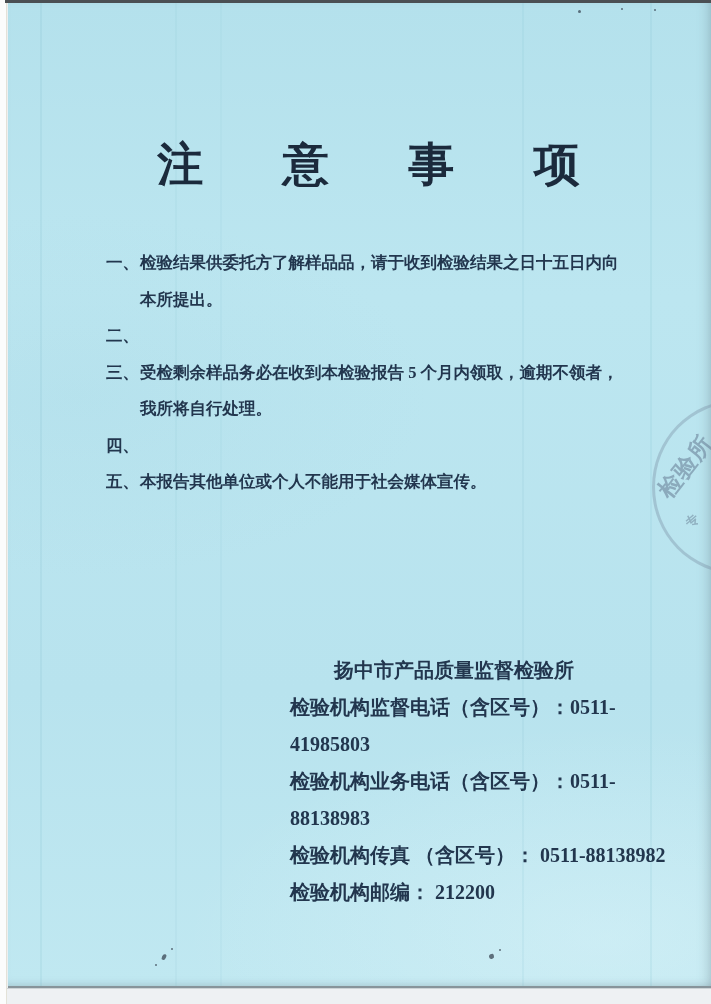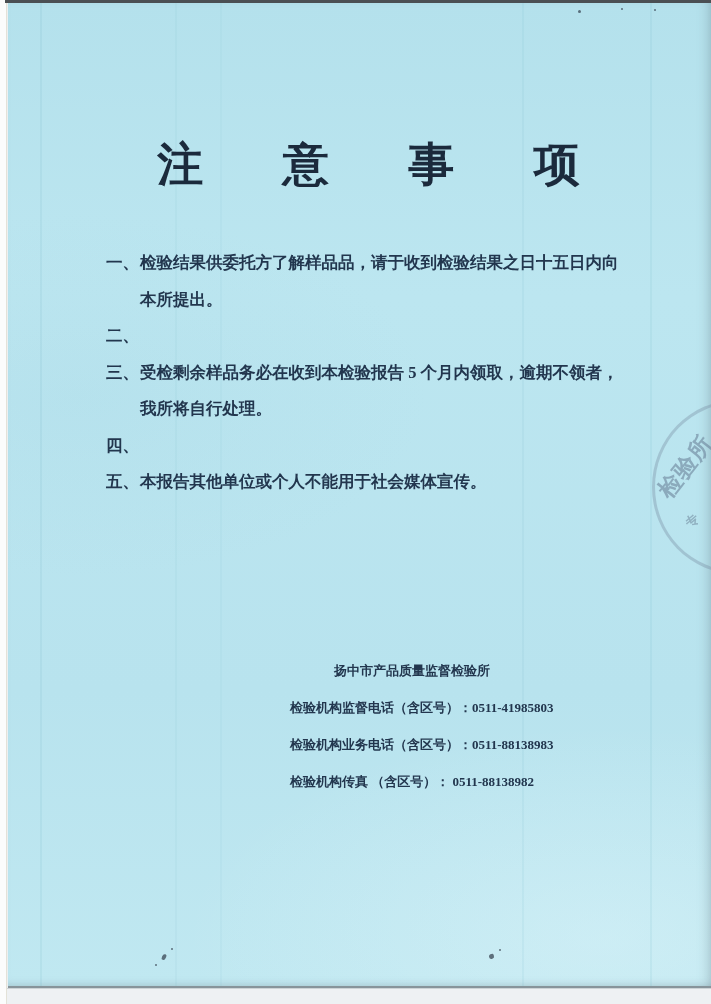--- a/index.html
+++ b/index.html
@@ -39,21 +39,21 @@
   .notes{
     position:absolute;left:98px;top:243px;width:545px;
     font-size:16.5px;font-weight:700;color:#22364e;line-height:36.5px;
   }
   .note{display:flex;align-items:flex-start;}
   .note-num{flex:0 0 34px;}
   .note-text{white-space:pre-line;}
 
   .contact{
     position:absolute;left:282px;top:650px;width:400px;
-    font-size:13px;font-weight:700;color:#22364e;line-height:37px;
+    font-size:20px;font-weight:700;color:#22364e;line-height:37px;
   }
   .org{padding-left:44px;}
 
   
   .stamp{position:absolute;left:644px;top:398px;width:170px;height:175px;pointer-events:none;}
   .stamp-ring{position:absolute;left:0;top:0;width:164px;height:168px;border-radius:50%;
     border:3px solid rgba(120,142,162,.38);}
   .stamp-text{position:absolute;left:-4px;top:48px;width:80px;
     font-size:23px;font-weight:700;color:rgba(100,122,146,.55);
     transform:rotate(-52deg);letter-spacing:1px;white-space:nowrap;}
@@ -102,20 +102,21 @@
       <span class="note-num">五、</span>
       <span class="note-text">本报告其他单位或个人不能用于社会媒体宣传。</span>
     </div>
   </div>
 
   <div class="contact">
     <div class="org">扬中市产品质量监督检验所</div>
     <div class="contact-line">检验机构监督电话（含区号）：0511-41985803</div>
     <div class="contact-line">检验机构业务电话（含区号）：0511-88138983</div>
     <div class="contact-line">检验机构传真 （含区号）： 0511-88138982</div>
+    <div class="contact-line">检验机构邮编： 212200</div>
   </div>
 
   <div class="stamp">
     <div class="stamp-ring"></div>
     <div class="stamp-text">检验所</div>
     <div class="stamp-text2">专</div>
   </div>
 
   <div class="speck" style="left:570px;top:8px;width:3px;height:3px;"></div>
   <div class="speck" style="left:613px;top:6px;width:2px;height:2px;"></div>

